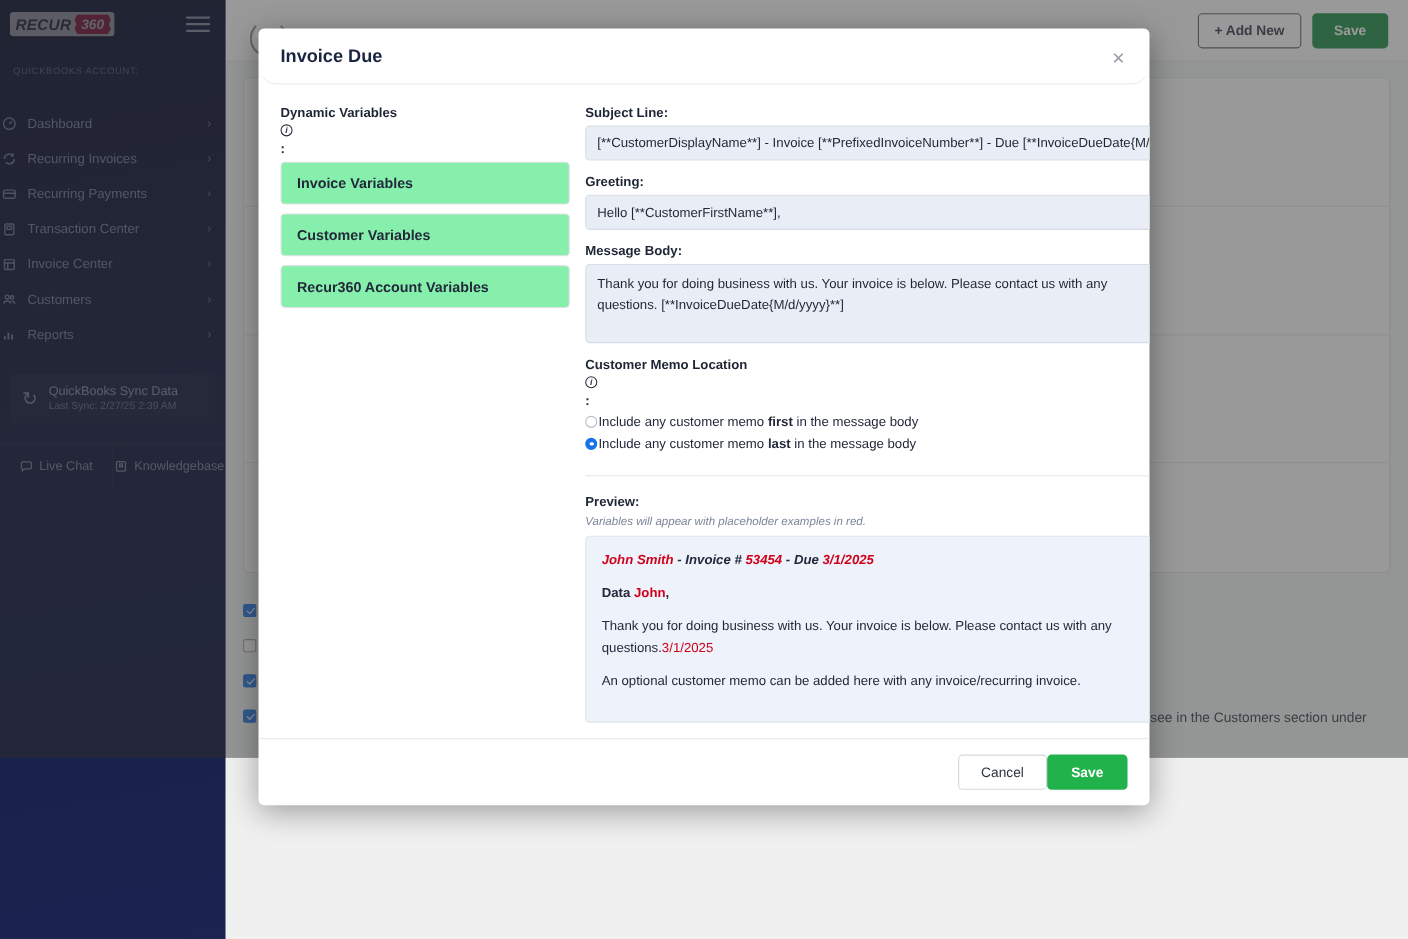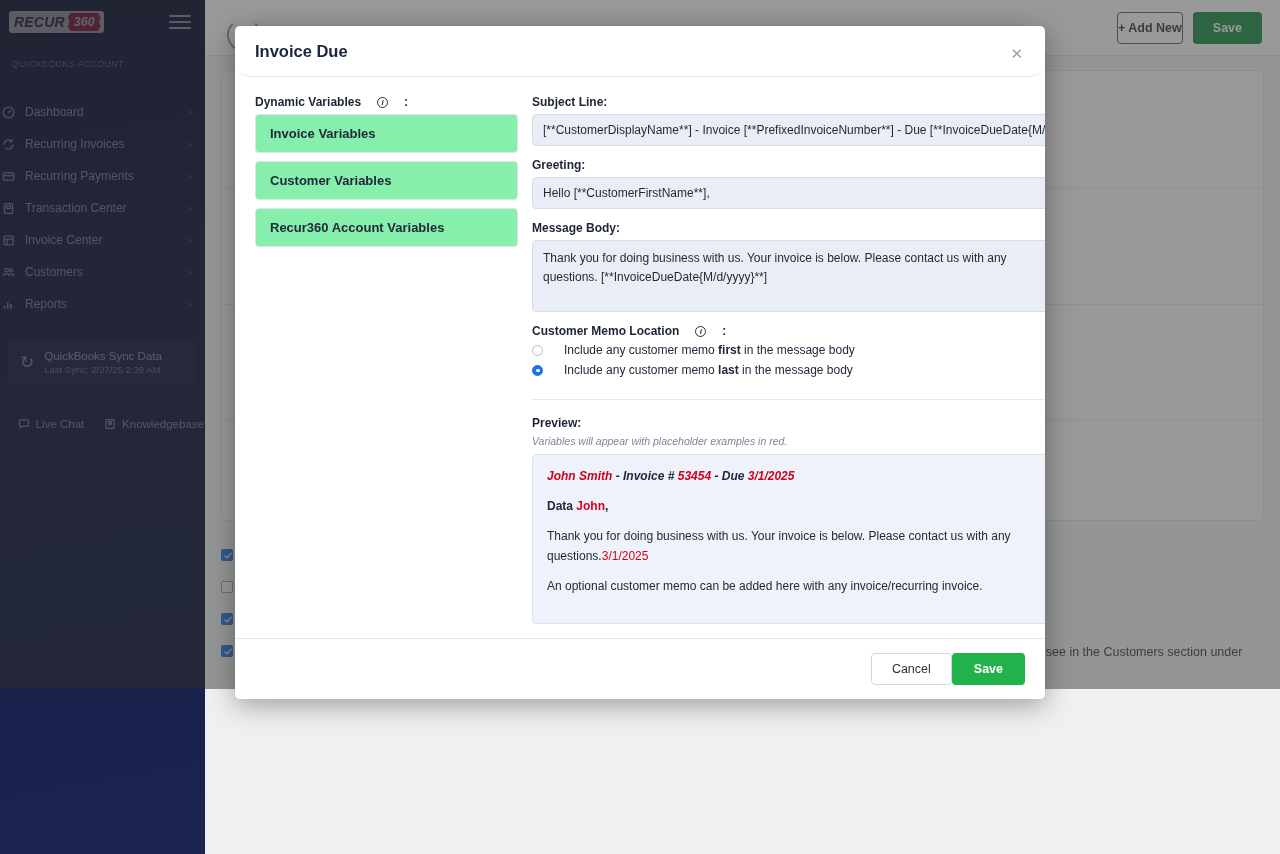--- a/index.html
+++ b/index.html
@@ -76,21 +76,21 @@
     position: absolute; left: 205px; top: 0; right: 0; bottom: 0;
     background: #f4f5f7; overflow: hidden;
   }
   .topbar {
     height: 56px; background: #ffffff; border-bottom: 1px solid #e2e5ea;
     display: flex; align-items: center; justify-content: flex-end;
     padding: 0 18px; gap: 10px;
   }
   .btn-addnew {
     border: 1px solid #555c66; background: #fff; color: #2c3340;
-    font-size: 12.5px; font-weight: bold; border-radius: 4px; padding: 8px 0; cursor: pointer;
+    font-size: 12.5px; font-weight: bold; border-radius: 4px; padding: 8px 14px; cursor: pointer;
   }
   .btn-save-top {
     border: none; background: #13893f; color: #fff;
     font-size: 12.5px; font-weight: bold; border-radius: 4px; padding: 9px 20px; cursor: pointer;
   }
   .spinner {
     position: absolute; left: 22px; top: 18px;
     width: 34px; height: 34px; border-radius: 50%;
     border: 2px solid #8d9099; border-top-color: transparent;
   }
@@ -135,21 +135,21 @@
     display: flex; align-items: flex-end; justify-content: space-between;
     padding: 16px 20px 15px; border-bottom: 1px solid #e4e7ec; border-radius: 17px;
   }
   .modal-title { font-size: 16.5px; font-weight: bold; color: #1b2440; }
   .modal-x { font-size: 15px; color: #9aa0aa; cursor: pointer; line-height: 1; padding: 0 2px; }
 
   .modal-body { display: flex; padding: 18px 20px 14px; gap: 14px; }
   .col-left { width: 263px; flex-shrink: 0; }
   .col-right { flex: 1; }
 
-  .fld-label { font-size: 12px; font-weight: bold; color: #1d2535; margin-bottom: 5px; display: flex; align-items: center; gap: 16px; }
+  .fld-label { font-size: 12px; font-weight: bold; color: #1d2535; margin-bottom: 5px; display: flex; gap: 4px; flex-direction: column; }
   .info-i {
     display: inline-flex; align-items: center; justify-content: center;
     width: 11px; height: 11px; border-radius: 50%; border: 1px solid #2a3142;
     font-size: 8px; font-style: italic; font-weight: bold; color: #2a3142;
   }
   .var-btn {
     background: #86efac; border: 1px solid #e0e2e6; border-radius: 4px;
     padding: 11px 14px; font-size: 13px; font-weight: bold; color: #22293a;
     margin-bottom: 8px; cursor: pointer;
   }
@@ -161,21 +161,21 @@
     white-space: nowrap; overflow: hidden; text-overflow: clip;
   }
   .fld-group { margin-bottom: 12px; }
   .ta {
     width: 100%; min-height: 72px; background: #e9edf5; border: 1px solid #d7dde8;
     border-radius: 4px; padding: 8px 10px; font-size: 12px; color: #1f2636;
     line-height: 1.55; resize: none; position: relative;
     font-family: "Liberation Sans", sans-serif;
   }
 
-  .radio-row { display: flex; align-items: center; gap: 21px; font-size: 12px; color: #22293a; margin-bottom: 6px; cursor: pointer; }
+  .radio-row { display: flex; align-items: center; gap: 1px; font-size: 12px; color: #22293a; margin-bottom: 6px; cursor: pointer; }
   .radio { width: 11px; height: 11px; border-radius: 50%; border: 1px solid #b6bdc9; background: #fff; flex-shrink: 0; }
   .radio.on { border: 1px solid #1a73e8; background: #1a73e8; position: relative; }
   .radio.on::after { content: ""; position: absolute; left: 3px; top: 3px; width: 3.5px; height: 3.5px; border-radius: 50%; background: #fff; }
 
   .hr { height: 1px; background: #e6e9ee; margin: 22px 0 16px; }
 
   .preview-note { font-size: 10.5px; font-style: italic; color: #7b8699; margin-bottom: 7px; }
   .preview-box {
     background: #eef2fa; border: 1px solid #dde3ee; border-radius: 4px;
     padding: 12px 14px 16px; font-size: 12px; color: #22293a; line-height: 1.6;

